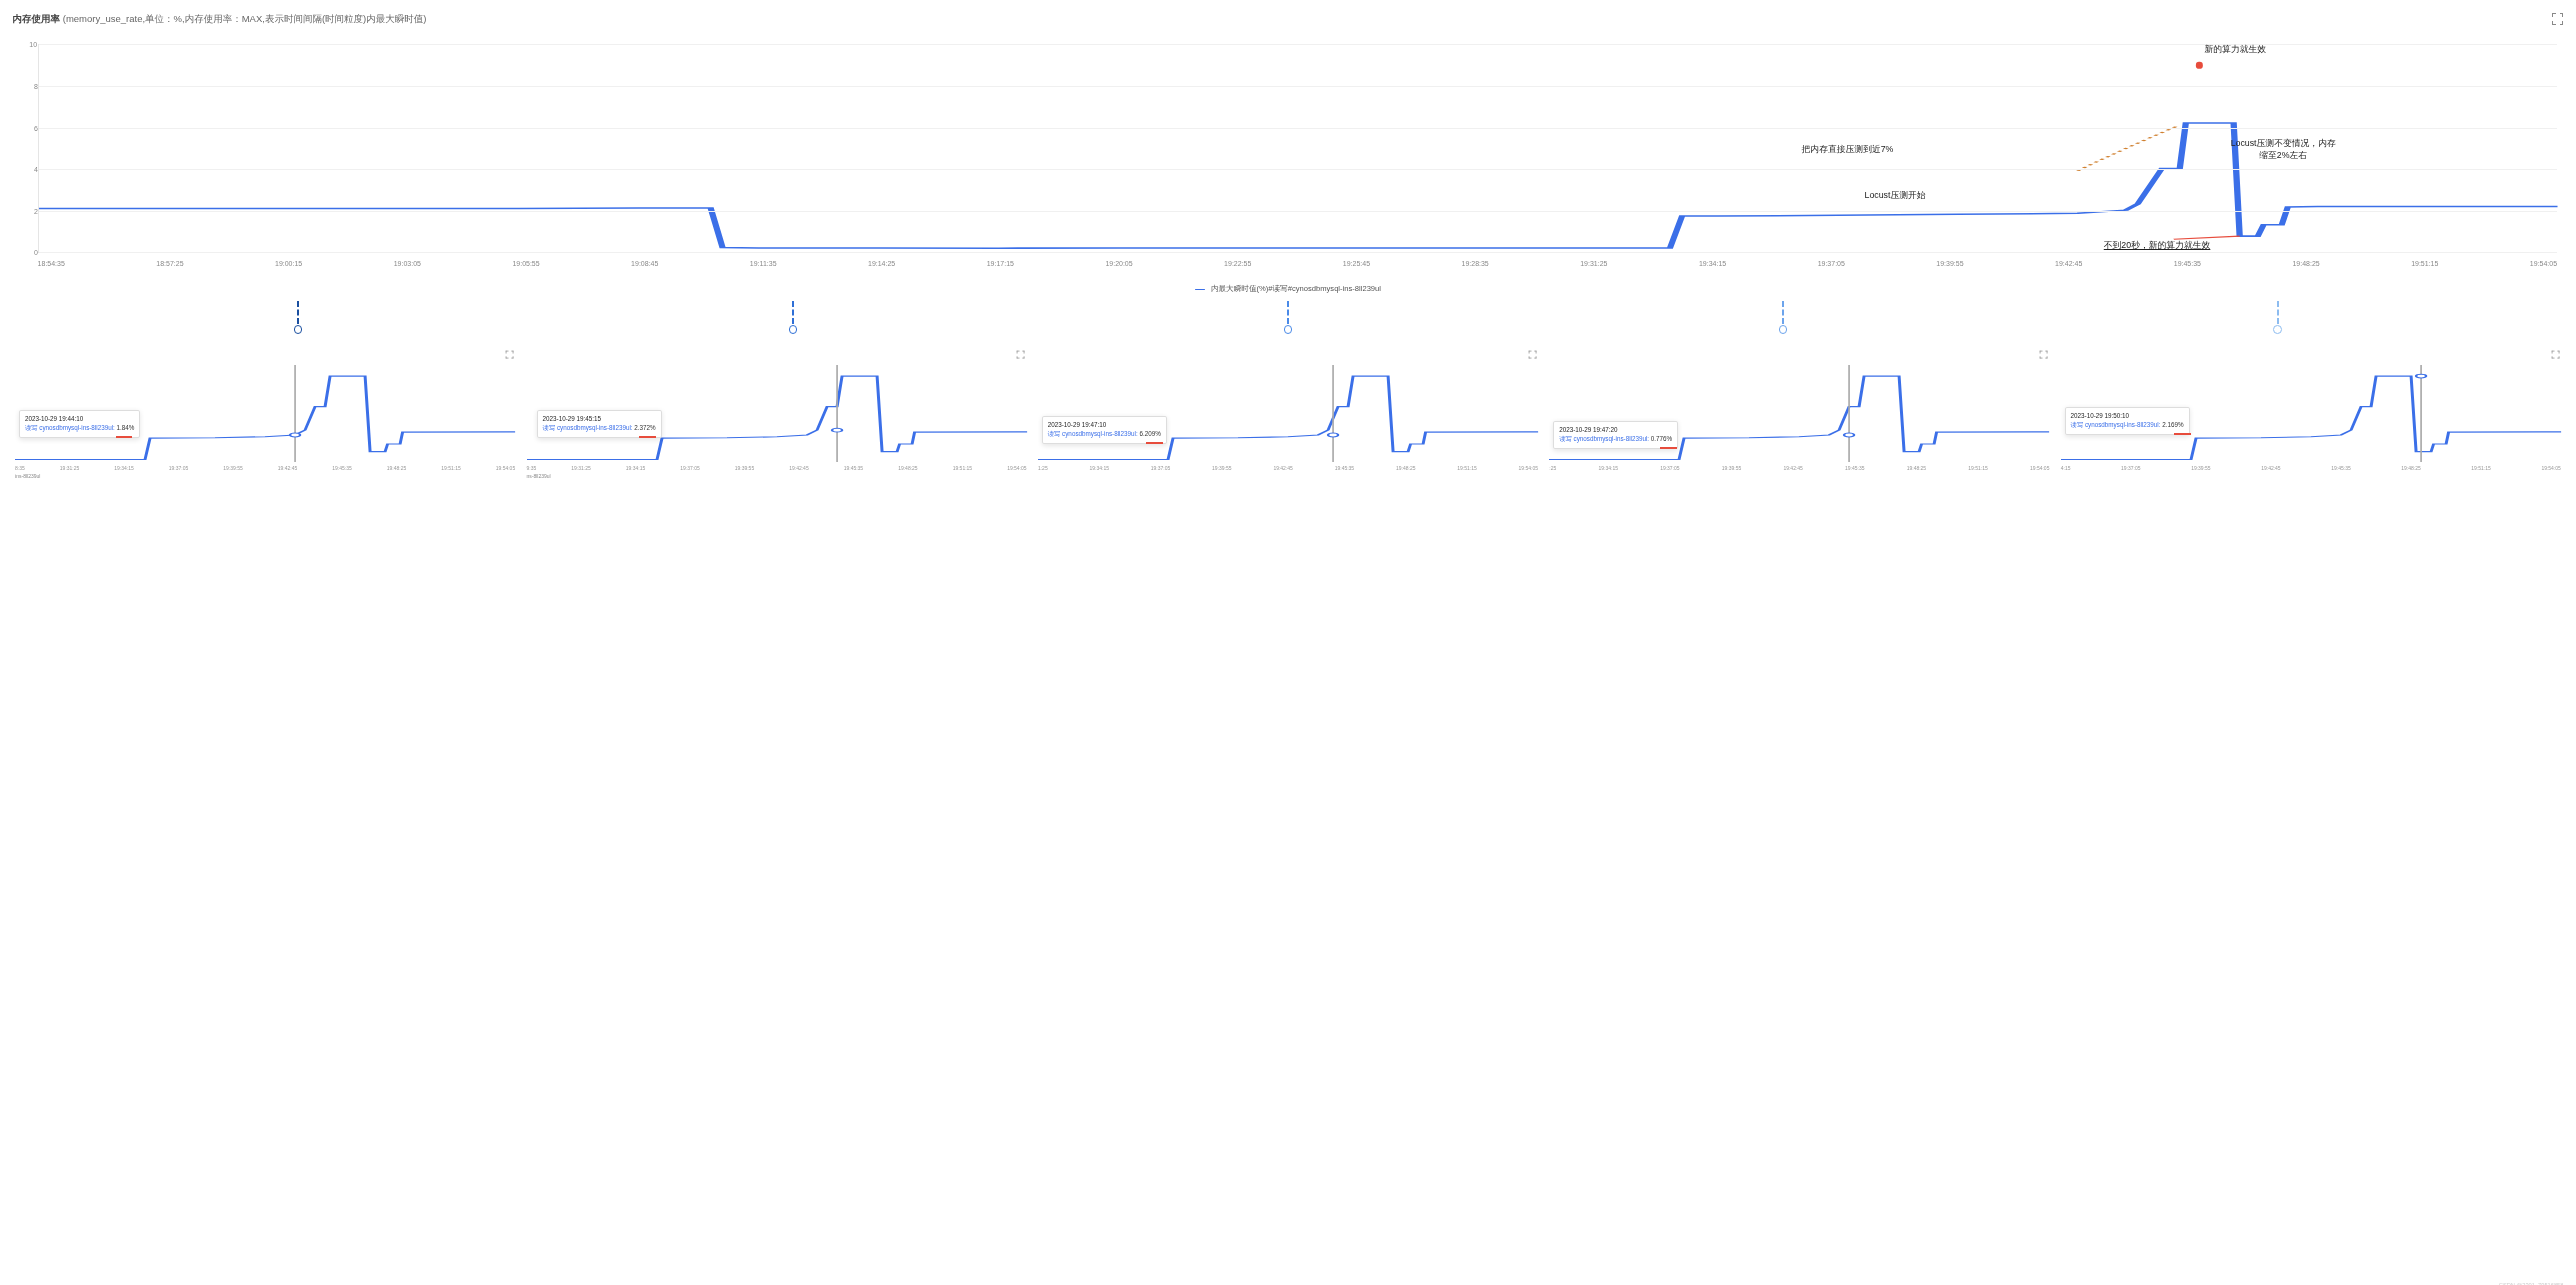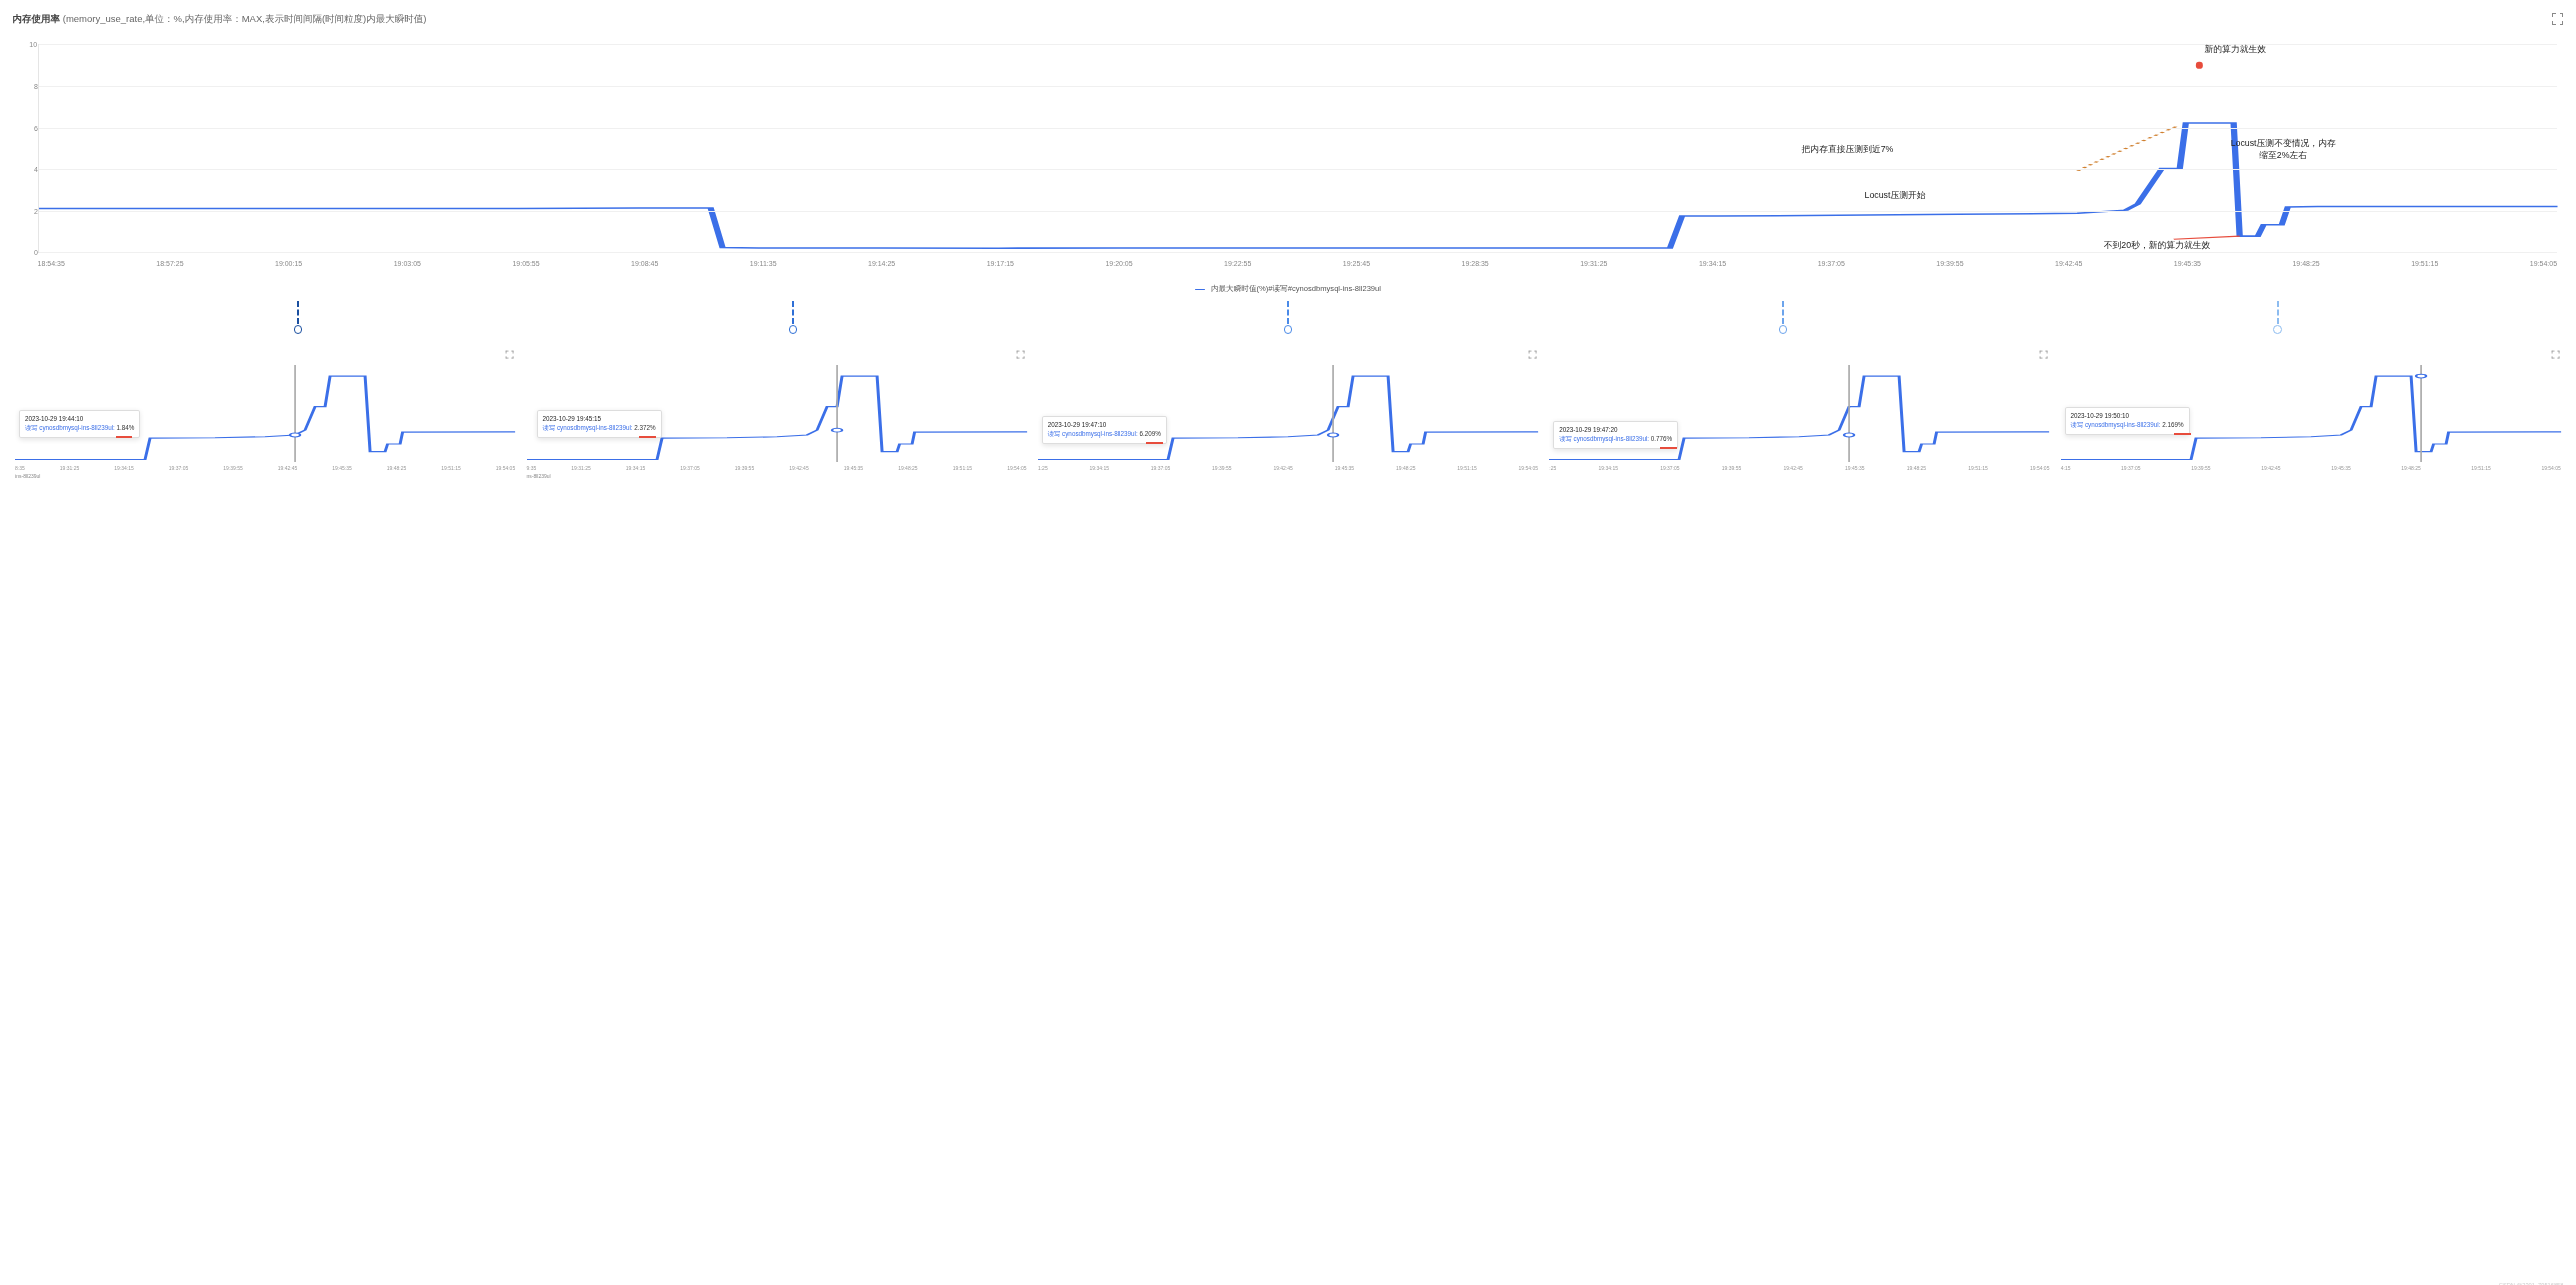--- a/index.html
+++ b/index.html
@@ -79,21 +79,21 @@
       <div class="y-tick" style="top: 40%;">6</div>
       <div class="grid-line" style="top: 20%;"></div>
       <div class="y-tick" style="top: 20%;">8</div>
       <div class="grid-line" style="top: 0%;"></div>
       <div class="y-tick" style="top: 0%;">10</div>
       <div class="annot" style="left: 86%; top: 0%;">新的算力就生效</div>
       <div class="annot-dot" style="left: 85.8%; top: 10%;"></div>
       <div class="annot" style="left: 70%; top: 48%;">把内存直接压测到近7%</div>
       <div class="annot" style="left: 87%; top: 45%; white-space: normal; width: 107px; text-align: center;">Locust压测不变情况，内存缩至2%左右</div>
       <div class="annot" style="left: 72.5%; top: 70%;">Locust压测开始</div>
-      <div class="annot" style="left: 82%; top: 94%;">不到20秒，新的算力就生效</div>
+      <div class="annot" style="left: 82%; top: 94%; text-decoration: underline;">不到20秒，新的算力就生效</div>
     </div>
   <div class="x-ticks" id="main-xticks">
       <span>18:54:35</span>
       <span>18:57:25</span>
       <span>19:00:15</span>
       <span>19:03:05</span>
       <span>19:05:55</span>
       <span>19:08:45</span>
       <span>19:11:35</span>
       <span>19:14:25</span>

